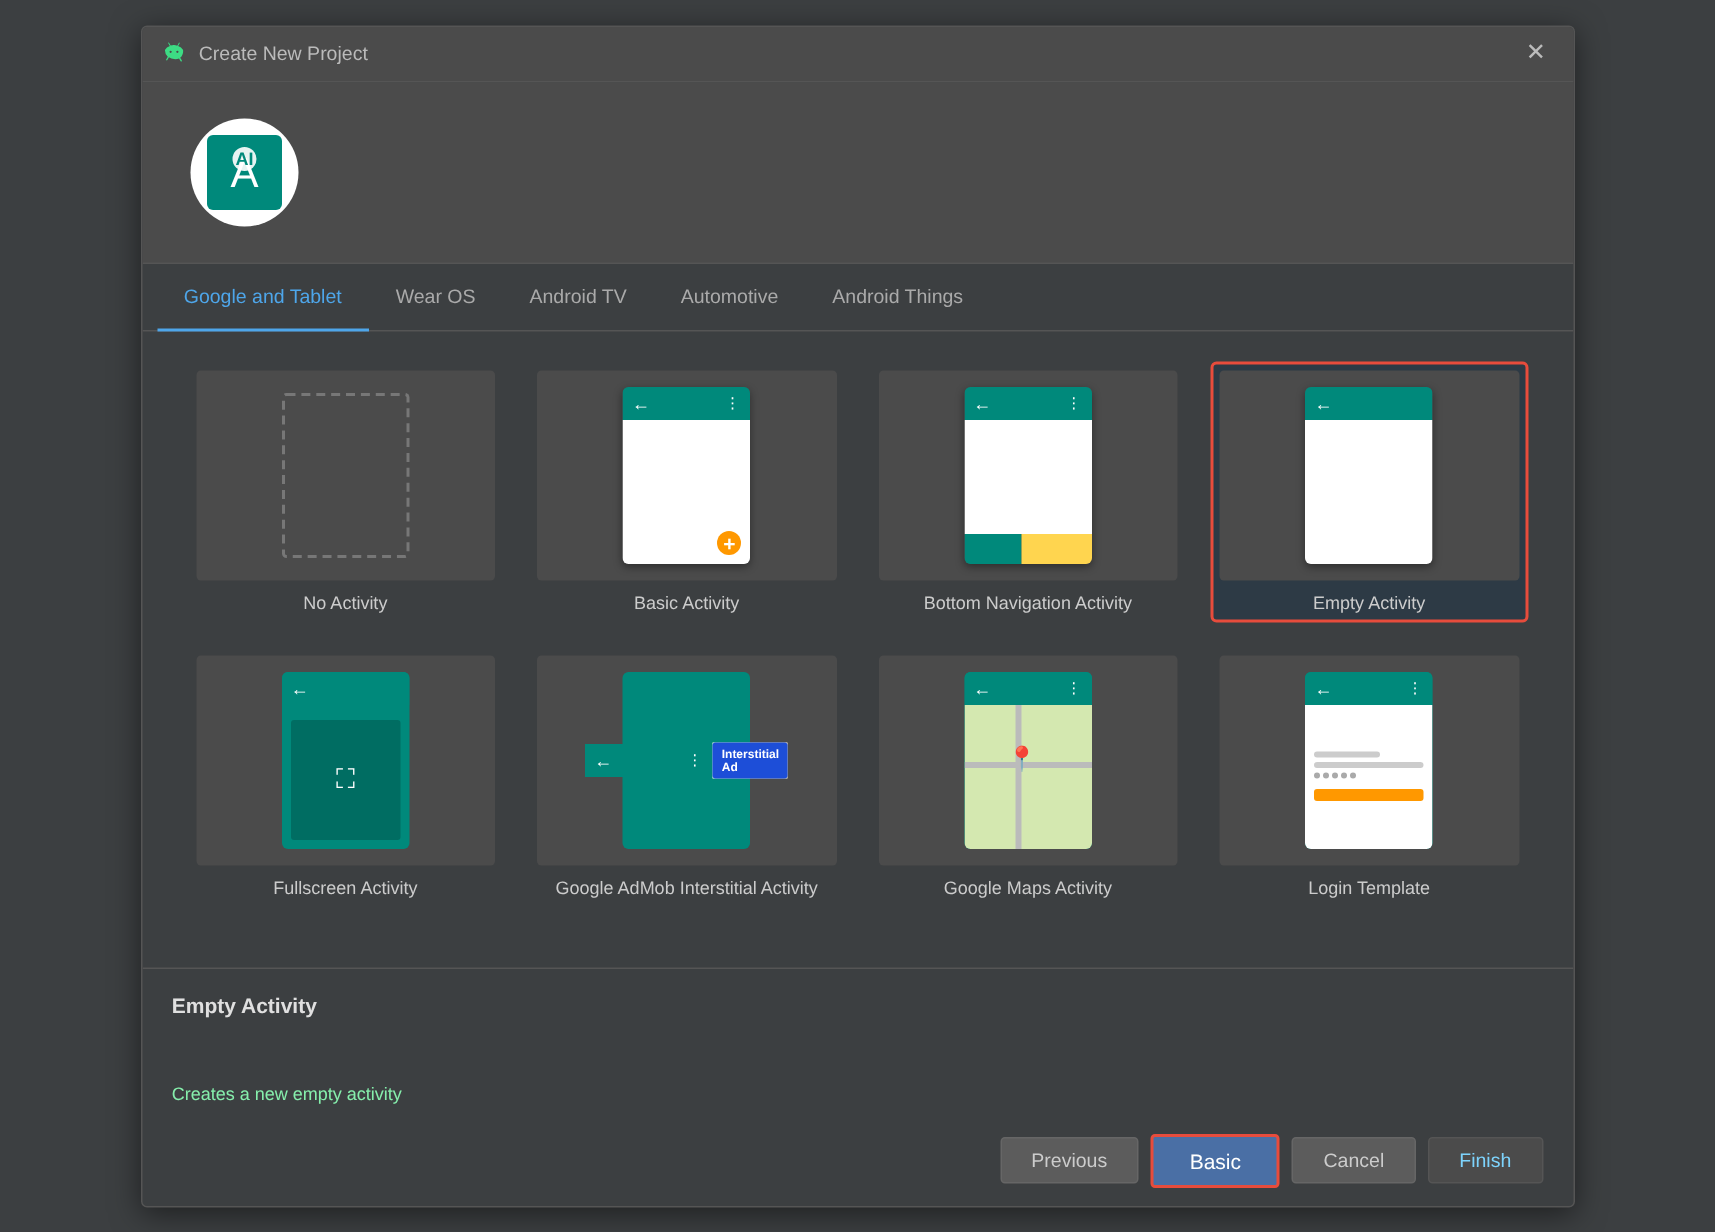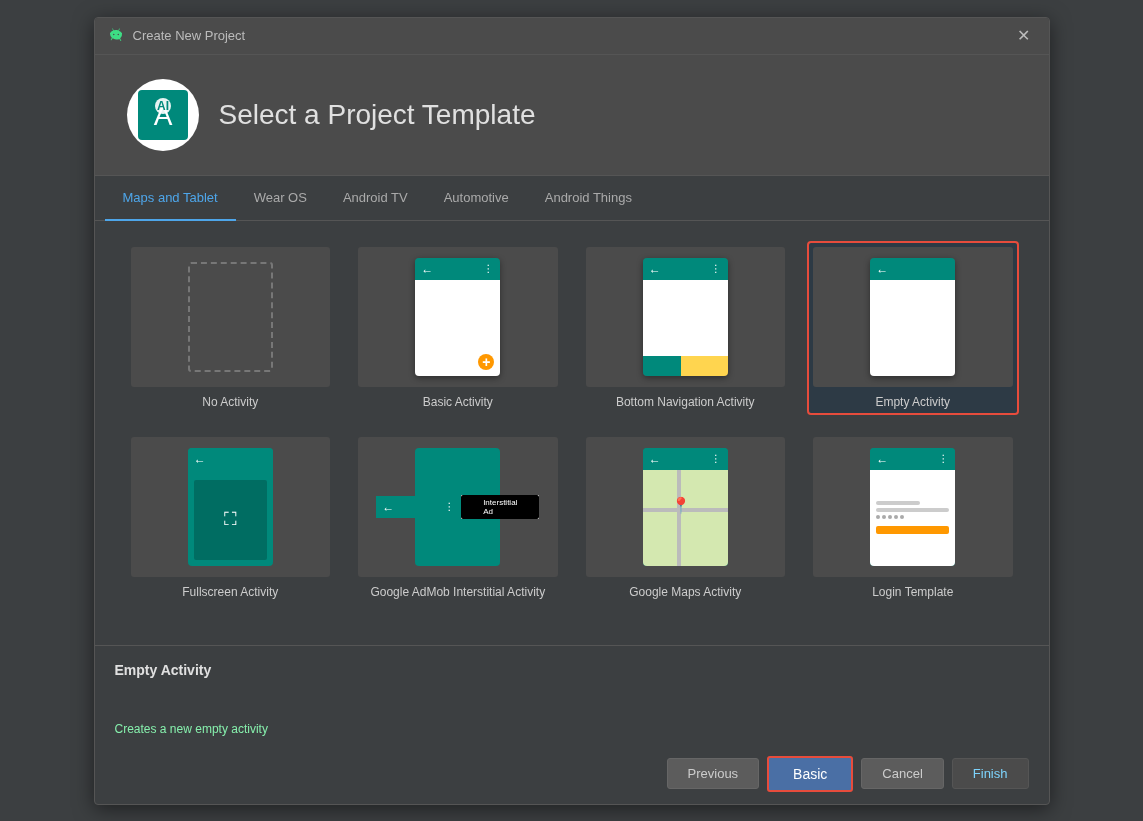--- a/index.html
+++ b/index.html
@@ -238,25 +238,26 @@
       width: 85px;
       height: 118px;
       background: #00897b;
       border-radius: 4px;
       display: flex;
       align-items: center;
       justify-content: center;
       position: relative;
     }
     .ad-label-box {
-      background: #000000;
+      background: #1d4ed8;
       color: white;
       font-size: 8px;
-      padding: 3px 22px;
+      padding: 3px 6px;
       border-radius: 2px;
+      font-weight: bold;
     }
     
     .map-thumb {
       width: 85px;
       height: 118px;
       background: #00897b;
       border-radius: 4px;
       display: flex;
       flex-direction: column;
       overflow: hidden;
@@ -403,25 +404,24 @@
 
   <div class="header-section">
     <div class="logo-circle">
       <svg width="50" height="50" viewBox="0 0 50 50">
         <rect width="50" height="50" rx="4" fill="#00897b"></rect>
         <text x="50%" y="55%" text-anchor="middle" dominant-baseline="middle" font-size="28" fill="white">A</text>
         <circle cx="25" cy="16" r="8" fill="white" opacity="0.9"></circle>
         <text x="25" y="20" text-anchor="middle" font-size="12" fill="#00897b" font-weight="bold">AI</text>
       </svg>
     </div>
-    <h1 class="header-title">Select a Project Template</h1>
   </div>
 
   <div class="tab-bar">
-    <div class="tab active">Maps and Tablet</div>
+    <div class="tab active">Google and Tablet</div>
     <div class="tab">Wear OS</div>
     <div class="tab">Android TV</div>
     <div class="tab">Automotive</div>
     <div class="tab">Android Things</div>
   </div>
 
   <div class="content-area">
     <div class="templates-grid">
 
       <div class="template-item">

